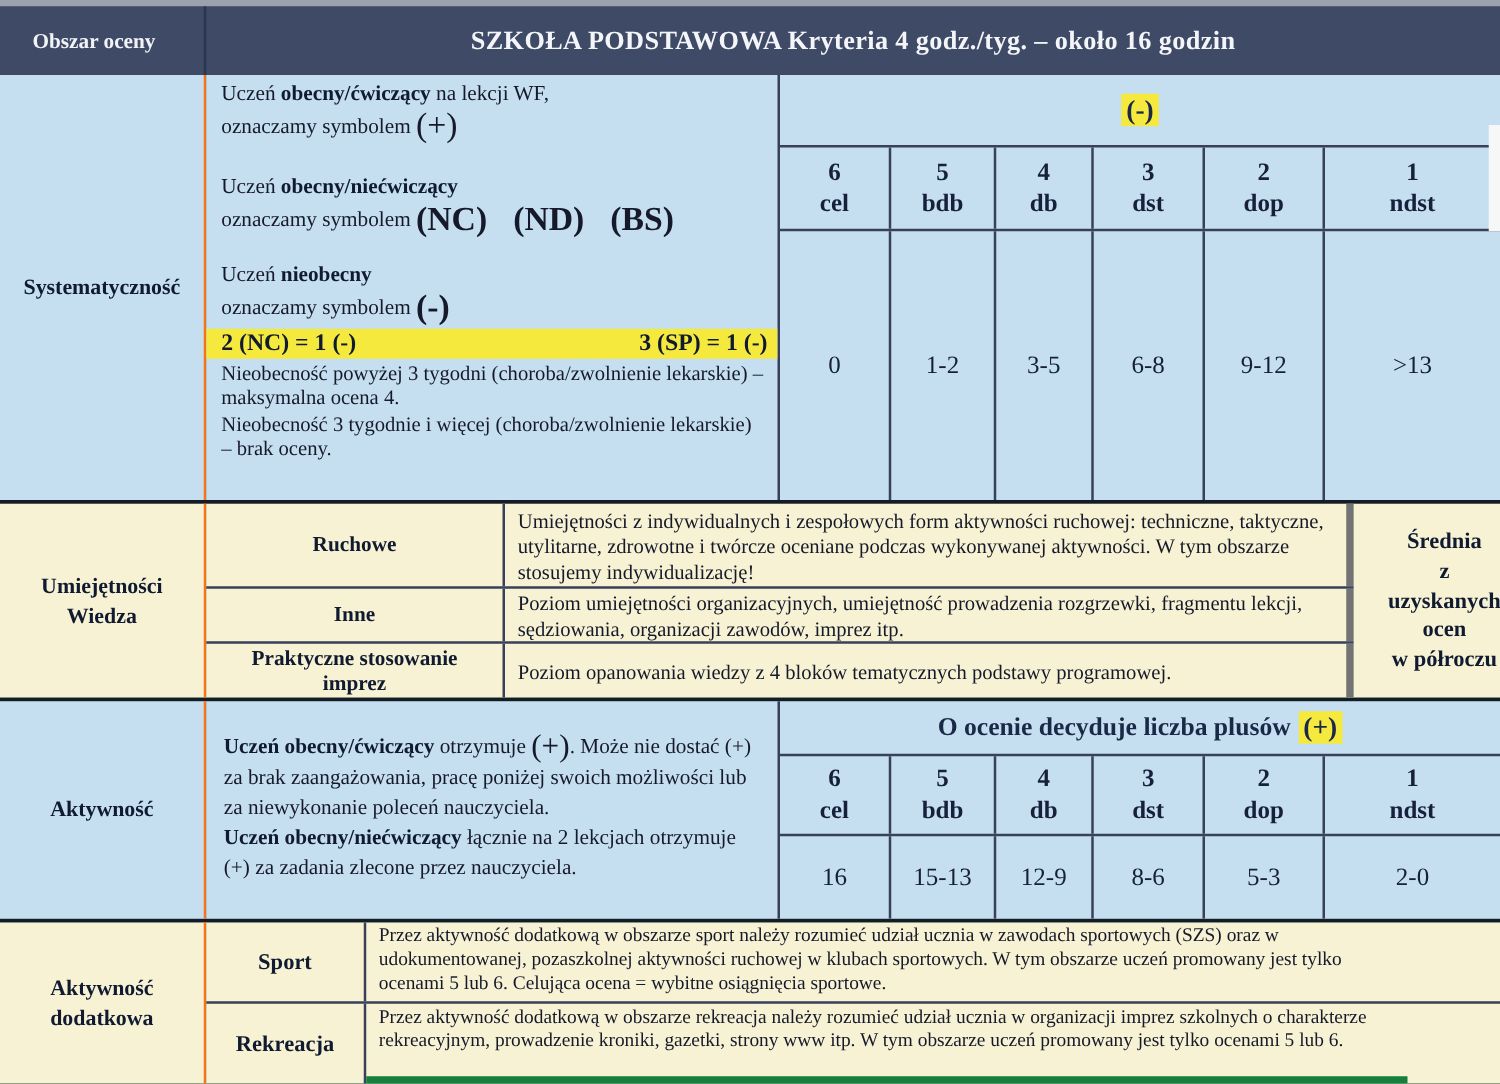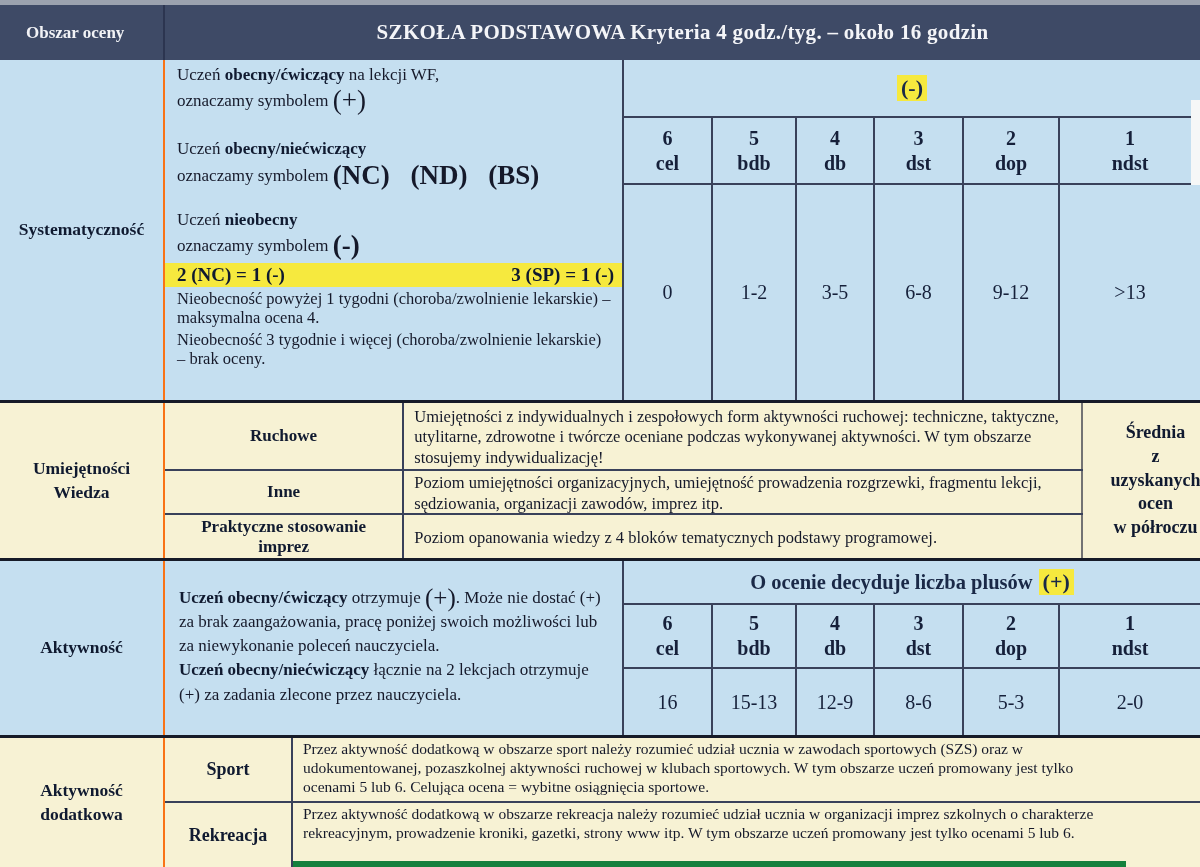--- a/index.html
+++ b/index.html
@@ -78,21 +78,21 @@
   .subcol2 { width:918px; display:flex; flex-direction:column; }
   .subrow { display:flex; }
   .subrow + .subrow { border-top:2px solid #39415a; }
   .sr1 { height:66px; } .sr2 { height:44px; } .sr3 { flex:1; }
   .sublbl2 {
     width:243px; border-right:2px solid #39415a; display:flex; align-items:center;
     justify-content:center; text-align:center; font-weight:bold; font-size:17px;
     line-height:1.15; padding:0 18px; color:#101a30;
   }
   .subdesc2 {
-    width:691px; border-right:2px solid #737373; padding:3px 8px 0 10px;
+    width:691px; border-right:6px solid #737373; padding:3px 8px 0 10px;
     font-size:16.5px; line-height:1.24; overflow:hidden; display:flex; flex-direction:column; justify-content:center;
   }
   .sidecol {
     width:117px; display:flex; flex-direction:column; align-items:center; justify-content:center;
     font-weight:bold; font-size:18px; line-height:1.33; color:#101a30; text-align:center;padding-left:28px;
   }
   
   .sec3 { height:177px; }
   .mid3 {
     width:459px; border-right:2px solid #39415a; padding:24px 12px 0 14px;
@@ -130,21 +130,21 @@
       <div class="line"><span>Uczeń </span><b>obecny/ćwiczący</b><span> na lekcji WF,</span></div>
       <div class="line mt2"><span>oznaczamy symbolem </span><span class="bigsym">(+)</span></div>
       <div class="line mt24"><span>Uczeń </span><b>obecny/niećwiczący</b></div>
       <div class="line mt2"><span>oznaczamy symbolem </span><span class="bigsym bold">(NC) (ND) (BS)</span></div>
       <div class="line mt20"><span>Uczeń </span><b>nieobecny</b></div>
       <div class="line mt2"><span>oznaczamy symbolem </span><span class="bigsym bold">(-)</span></div>
       <div class="convbar">
         <span>2 (NC) = 1 (-)</span>
         <span>3 (SP) = 1 (-)</span>
       </div>
-      <div class="notes">Nieobecność powyżej 1 tygodni (choroba/zwolnienie lekarskie) – maksymalna ocena 4.</div>
+      <div class="notes">Nieobecność powyżej 3 tygodni (choroba/zwolnienie lekarskie) – maksymalna ocena 4.</div>
       <div class="notes">Nieobecność 3 tygodnie i więcej (choroba/zwolnienie lekarskie) – brak oceny.</div>
     </div>
     <div class="gradetbl blue">
       <div class="gtitle">
         <span class="hl">(-)</span>
       </div>
       <div class="gcols">
         <div class="gc">
             <span>6</span>
             <span>cel</span>

